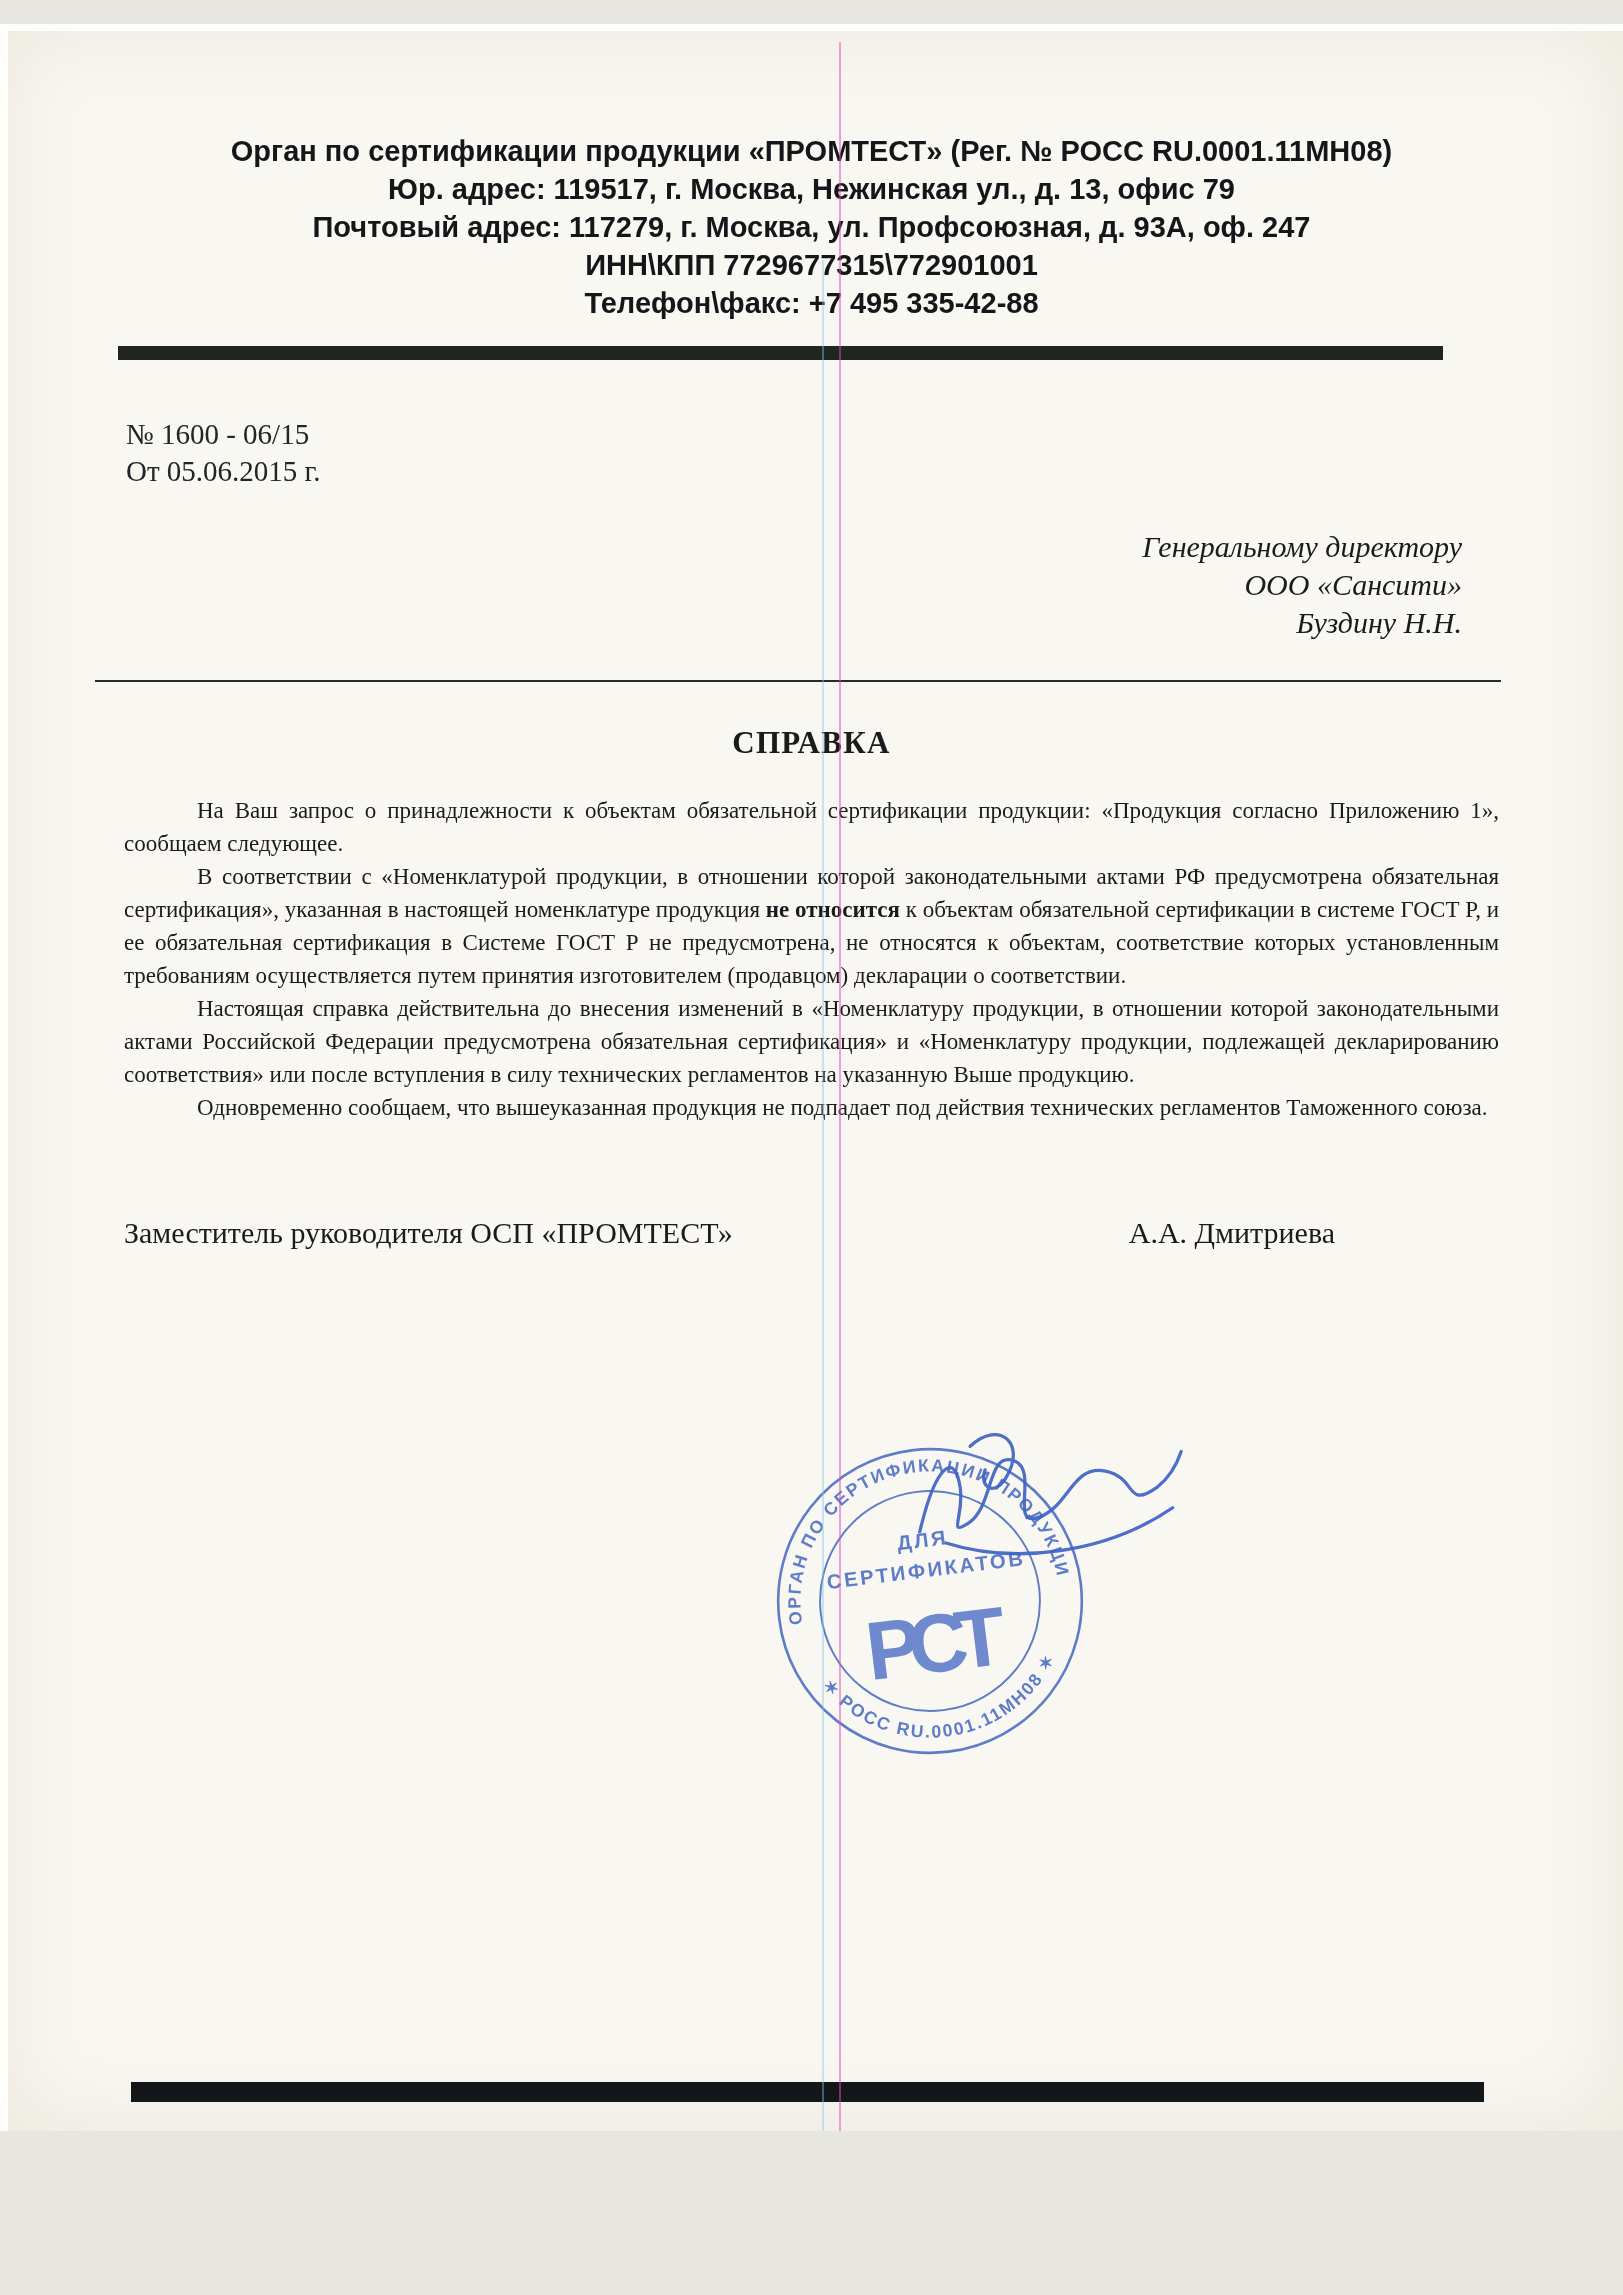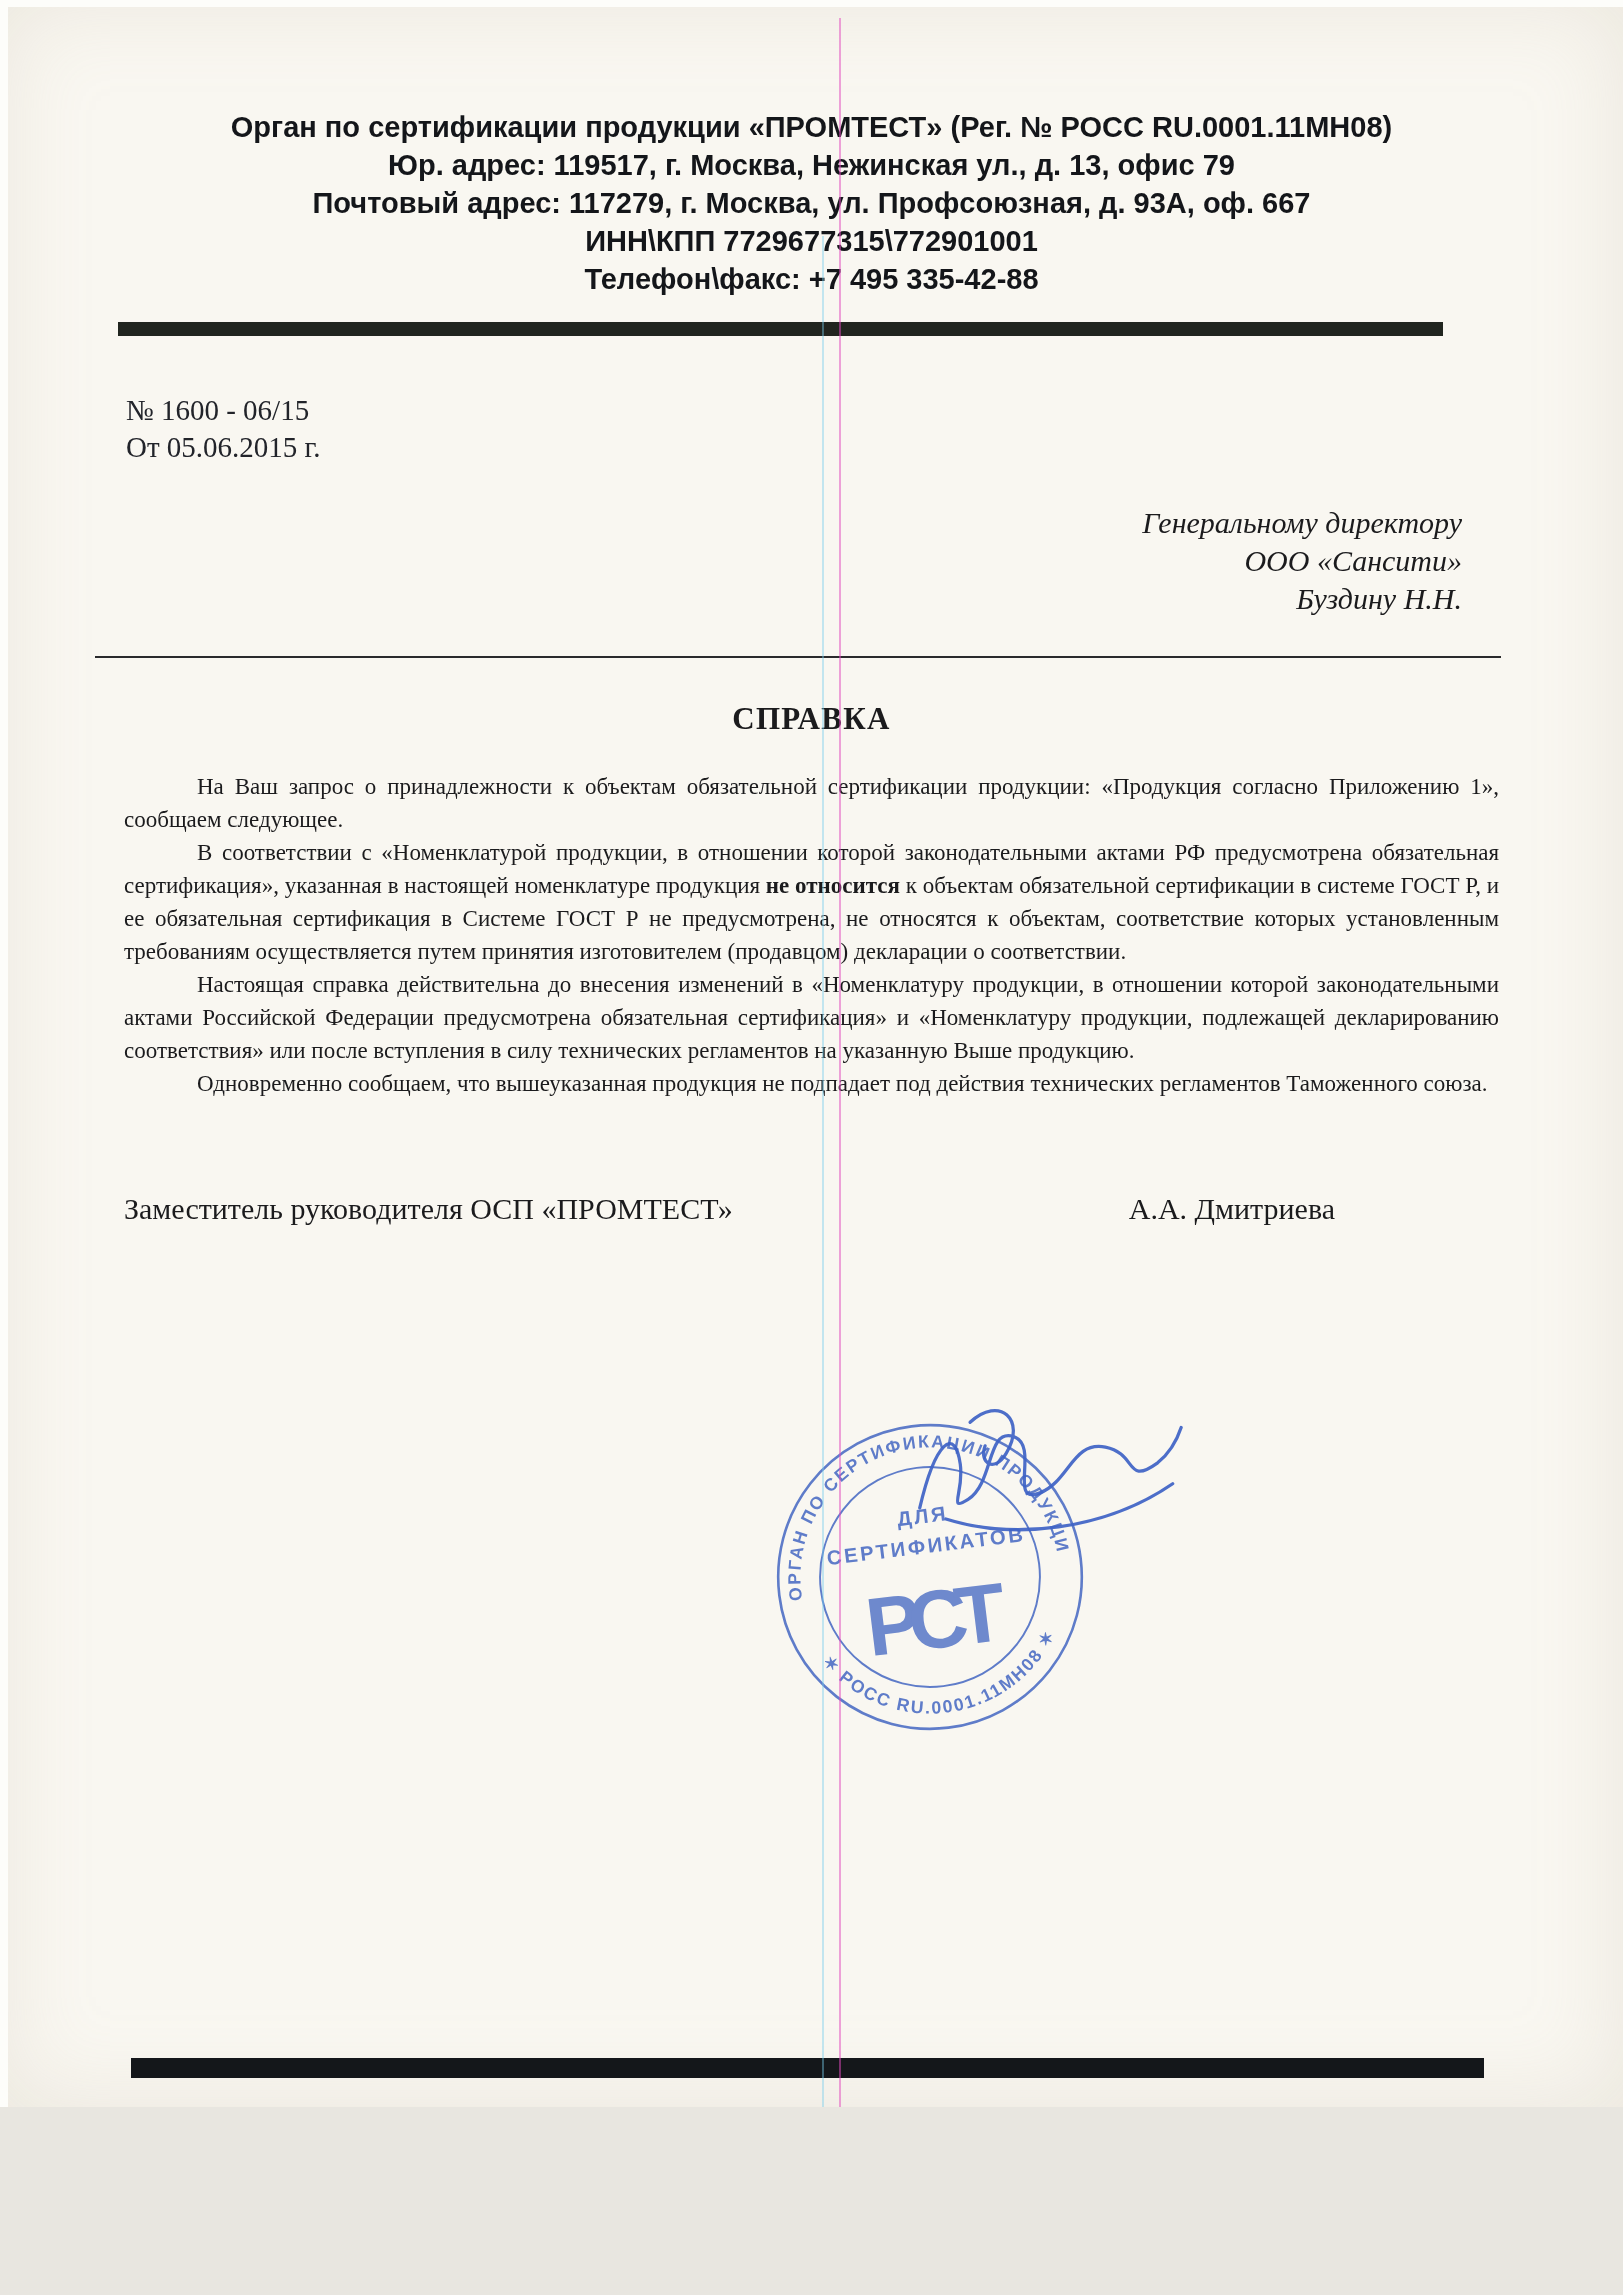--- a/index.html
+++ b/index.html
@@ -4,20 +4,21 @@
 <style>
   html,body { margin:0; padding:0; background:#e8e6e0; }
   .page {
     position:relative;
     width:1623px; height:2107px;
     background:#f9f7f1;
     box-shadow: inset 0 0 92px rgba(185,175,150,.22);
     font-family:"Liberation Serif", serif;
     color:#1b1b1d;
     overflow:hidden;
+    margin-top:24px;
   }
   .scan-edge { position:absolute; background:#fdfdfa; }
   .edge-left { left:0; top:0; width:7.9px; height:100%; }
   .edge-top  { left:0; top:0; width:100%; height:6.5px; }
 
   .fold-line { position:absolute; width:2px; }
   .fold-pink { left:839px; top:18.3px;  height:2146px; background:rgba(226,74,190,.50); }
   .fold-cyan { left:822px; top:236px; height:1930px; background:rgba(118,205,235,.42); }
 
   .header {
@@ -103,21 +104,21 @@
 <body>
 
 <div class="page">
 
   <div class="scan-edge edge-left"></div>
   <div class="scan-edge edge-top"></div>
 
   <div class="header">
     <div>Орган по сертификации продукции  «ПРОМТЕСТ» (Рег. № РОСС RU.0001.11МН08)</div>
     <div>Юр. адрес: 119517, г. Москва, Нежинская ул., д. 13, офис 79</div>
-    <div>Почтовый адрес: 117279, г. Москва, ул. Профсоюзная, д. 93А, оф. 667</div>
+    <div>Почтовый адрес: 117279, г. Москва, ул. Профсоюзная, д. 93А, оф. 247</div>
     <div>ИНН\КПП  7729677315\772901001</div>
     <div>Телефон\факс: +7 495  335-42-88</div>
   </div>
 
   <div class="bar-top"></div>
 
   <div class="ref">
     <div>№   1600 - 06/15</div>
     <div>От 05.06.2015 г.</div>
   </div>

